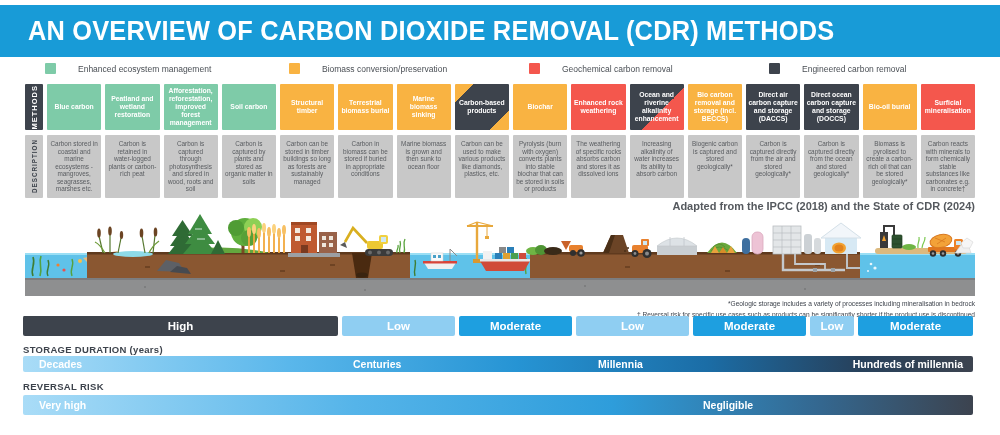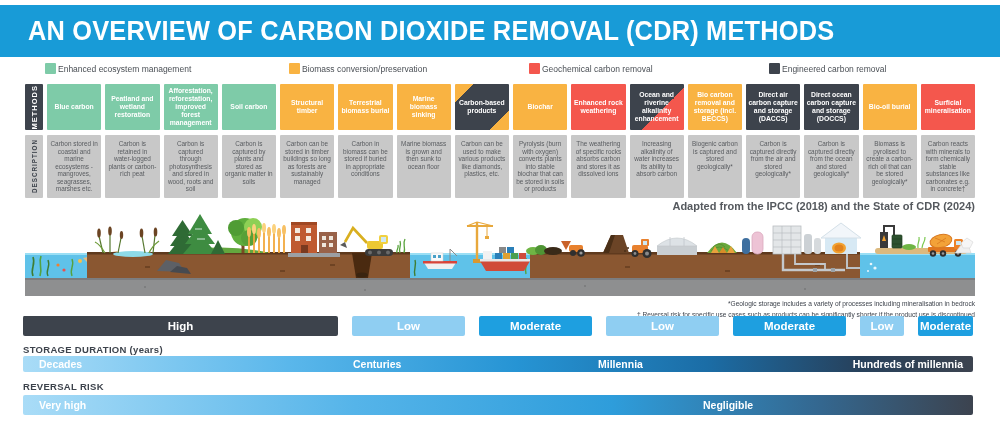--- a/index.html
+++ b/index.html
@@ -11,21 +11,21 @@
   .title{position:absolute;left:28px;top:50%;transform:translateY(-50%) scaleX(.94);transform-origin:left center;
          color:#fff;font-size:27px;font-weight:bold;letter-spacing:.2px;white-space:nowrap;margin:0;}
   .logo{position:absolute;right:24px;top:4px;width:128px;height:44px;}
   .logo-tab{position:absolute;top:2px;right:4px;width:60px;height:13px;background:#fff;border-radius:2px;}
   .logo-row{position:absolute;bottom:5px;right:0;display:flex;align-items:center;}
   .logo-carbon{background:#fff;color:#189BD7;font-weight:bold;font-size:17px;padding:3px 9px 4px 9px;border-radius:4px;}
   .logo-gap{border:3px solid #fff;color:#fff;font-weight:bold;font-size:17px;padding:0 7px 1px 7px;border-radius:4px;margin-left:3px;}
 
   
   .legend{position:absolute;left:0;top:63px;width:1000px;height:16px;}
-  .legend-item{position:absolute;top:0;display:flex;align-items:center;gap:2px;}
+  .legend-item{position:absolute;top:0;display:flex;align-items:center;gap:22px;}
   .swatch{width:11px;height:11px;border-radius:1px;display:inline-block;}
   .legend-text{font-size:8.5px;color:#4A4F55;}
 
   
   .cdr-table{position:absolute;left:25px;top:84px;width:950px;display:grid;
              grid-template-columns:18px 1fr;grid-template-rows:46px 63px;gap:5px 4px;}
   .rowlabel{display:flex;align-items:center;justify-content:center;border-radius:1px;}
   .rowlabel span{writing-mode:vertical-rl;transform:rotate(180deg);font-weight:bold;letter-spacing:1px;}
   .lab-methods{background:#3D434C;}
   .lab-methods span{color:#fff;font-size:7.5px;}
@@ -51,21 +51,21 @@
   
   .footnotes{position:absolute;right:25px;top:299px;width:620px;text-align:right;
              font-size:6.6px;color:#3D434C;line-height:1.65;}
 
   
   .scale-label{position:absolute;left:23px;font-size:9.5px;font-weight:bold;color:#3D434C;letter-spacing:.3px;}
   .lbl-readiness{top:313px;}
   .lbl-storage{top:344px;}
   .lbl-reversal{top:381px;}
   .bar{position:absolute;left:23px;width:950px;border-radius:2px;}
-  .readiness-bar{top:316px;height:20px;display:flex;gap:14px;background:none;}
+  .readiness-bar{top:316px;height:20px;display:flex;gap:4px;background:none;}
   .seg{height:100%;border-radius:2px;display:flex;align-items:center;justify-content:center;
        color:#fff;font-weight:bold;font-size:11.5px;}
   .seg:last-child{flex:1;}
   .t-dark{background:#3D434C;}
   .t-light{background:#8FCEF2;}
   .t-mid{background:#1E9FE0;}
   .storage-bar{top:356px;height:16px;
      background:linear-gradient(90deg,#A9DCF7 0%,#5AB7EB 28%,#2694D4 52%,#1B6DA6 72%,#27415C 88%,#3C434F 100%);}
   .reversal-bar{top:395px;height:20px;
      background:linear-gradient(90deg,#A9DCF7 0%,#55B4E9 35%,#2E9DDB 62%,#34678F 84%,#3C434F 100%);}

